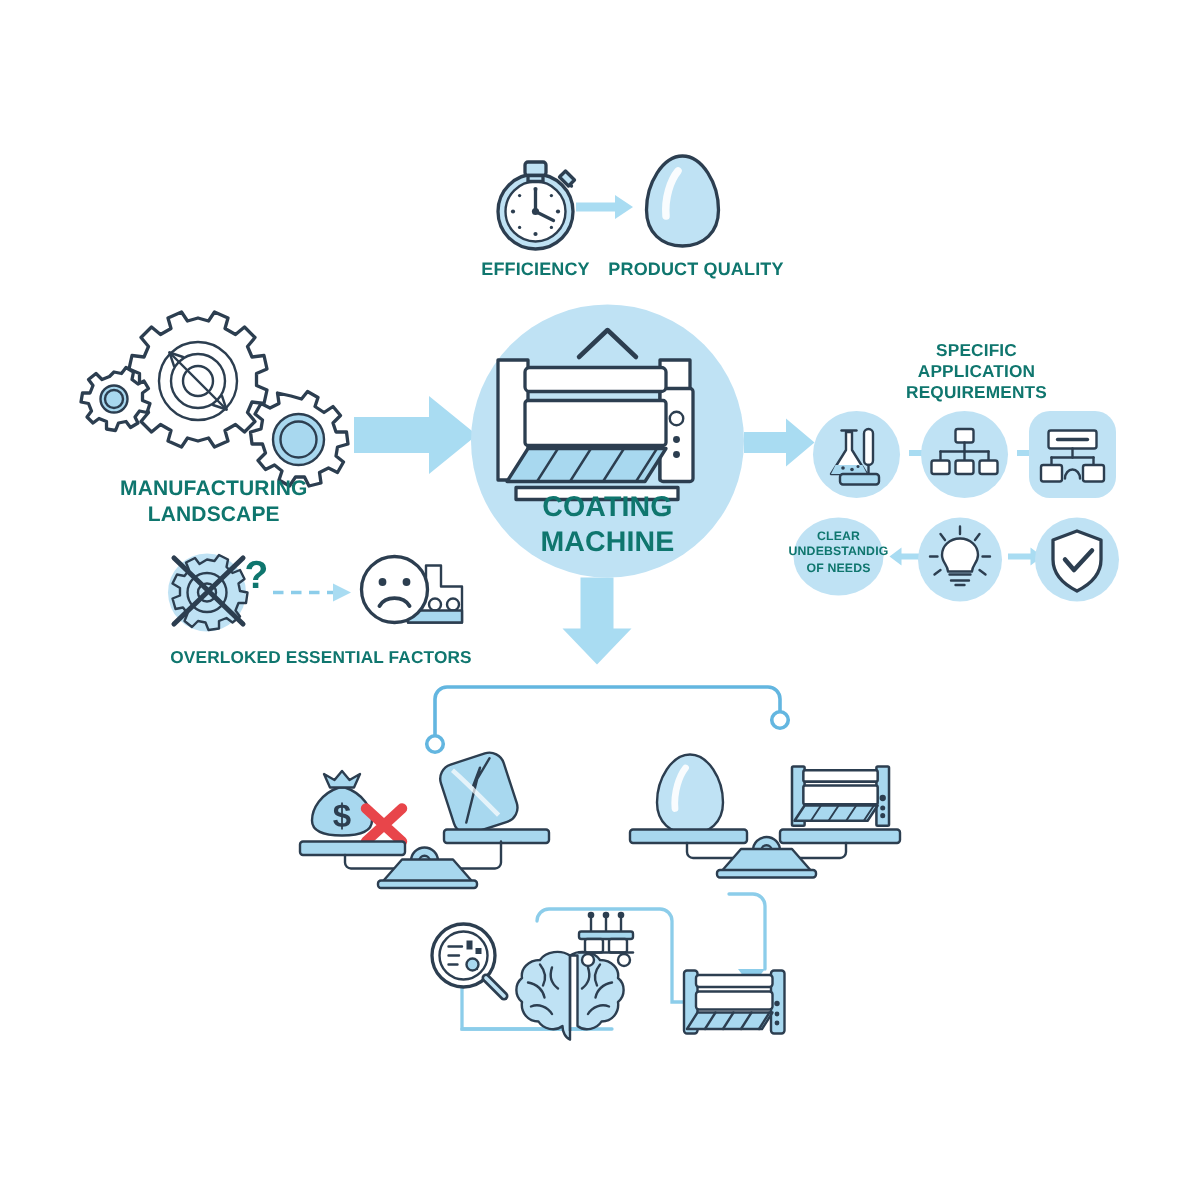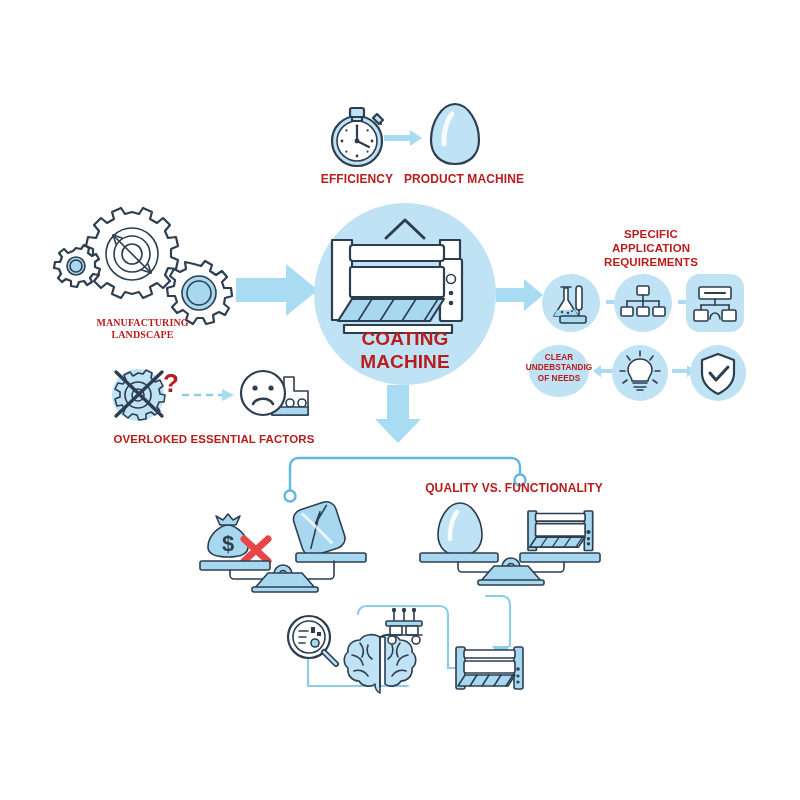--- a/index.html
+++ b/index.html
@@ -9,21 +9,21 @@
     font-family:"Liberation Sans","DejaVu Sans",sans-serif;
     color:#2c3e50;
     overflow:hidden;
     position:relative;
   }
   #canvas{position:relative;width:800px;height:800px;background:#fff;}
   .node{position:absolute;}
   .lbl{
     position:absolute;
     font-weight:bold;
-    color:#b91c1c;
+    color:#0f766e;
     text-align:center;
     letter-spacing:.1px;
     line-height:1.22;
     white-space:pre-line;
     user-select:none;
   }
   svg{display:block;overflow:visible;}
   .fill-lt{fill:#bfe2f4;}
   .fill-md{fill:#a8d8ef;}
   .fill-wh{fill:#ffffff;}
@@ -73,21 +73,21 @@
 
   <div class="node" style="left:424px;top:100px;">
     <svg width="62" height="68" viewBox="0 0 62 68">
       <path d="M31 4 C44 4 55 22 55 40 C55 55 45 64 31 64 C17 64 7 55 7 40 C7 22 18 4 31 4 Z" class="fill-lt"></path>
       <path d="M31 4 C44 4 55 22 55 40 C55 55 45 64 31 64 C17 64 7 55 7 40 C7 22 18 4 31 4 Z" class="stroke-dk"></path>
       <path d="M20 44 C19 32 23 20 28 14" style="stroke:#ffffff;stroke-width:5;fill:none;stroke-linecap:round;opacity:.9"></path>
     </svg>
   </div>
 
   <div class="lbl" style="left:302px;top:172px;width:110px;font-size:12px;">EFFICIENCY</div>
-  <div class="lbl" style="left:390px;top:172px;width:148px;font-size:12px;">PRODUCT MACHINE</div>
+  <div class="lbl" style="left:390px;top:172px;width:148px;font-size:12px;">PRODUCT QUALITY</div>
 
   <div class="node" style="left:54px;top:206px;">
     <svg width="180" height="120" viewBox="0 0 180 120">
 
       <g transform="translate(78,48)">
         <path d="M0,-42 L7,-40 L11,-46 L20,-42 L18,-35 L25,-31 L31,-36 L38,-29 L33,-23 L36,-16 L44,-17 L46,-8 L39,-5 L39,3 L46,6 L44,15 L36,14 L33,21 L38,27 L31,34 L25,29 L18,33 L20,40 L11,44 L7,38 L0,40 L-7,38 L-11,44 L-20,40 L-18,33 L-25,29 L-31,34 L-38,27 L-33,21 L-36,14 L-44,15 L-46,6 L-39,3 L-39,-5 L-46,-8 L-44,-17 L-36,-16 L-33,-23 L-38,-29 L-31,-36 L-25,-31 L-18,-35 L-20,-42 L-11,-46 L-7,-40 Z" class="stroke-dk" style="fill:#ffffff;"></path>
         <circle cx="0" cy="0" r="26" class="stroke-dk-thin"></circle>
         <circle cx="0" cy="0" r="18" class="stroke-dk-thin"></circle>
         <circle cx="0" cy="0" r="10" class="stroke-dk-thin"></circle>
         <path d="M-19 -19 L19 19" class="stroke-dk-thin"></path>
@@ -104,21 +104,21 @@
 
       <g transform="translate(140,88)">
         <path d="M0,-30 L7,-28 L11,-33 L18,-29 L16,-23 L22,-19 L28,-23 L33,-17 L28,-12 L30,-6 L37,-6 L38,2 L31,4 L30,10 L35,14 L31,21 L25,18 L19,21 L20,28 L12,30 L9,24 L3,24 L-1,30 L-8,26 L-6,20 L-11,16 L-17,19 L-22,13 L-17,8 L-19,2 L-26,2 L-27,-6 L-20,-8 L-19,-14 L-24,-18 L-20,-25 L-14,-22 L-8,-25 L-9,-32 Z" class="stroke-dk" style="fill:#ffffff;"></path>
         <circle cx="5" cy="-1" r="17" class="fill-md"></circle>
         <circle cx="5" cy="-1" r="17" class="stroke-dk-thin"></circle>
         <circle cx="5" cy="-1" r="12" class="stroke-dk-thin"></circle>
       </g>
     </svg>
   </div>
 
-  <div class="lbl" style="left:60px;top:317px;width:165px;font-size:10px;font-family:Liberation Serif, serif;">MANUFACTURING
+  <div class="lbl" style="left:60px;top:317px;width:165px;font-size:14px;">MANUFACTURING
 LANDSCAPE</div>
 
   <div class="node" style="left:236px;top:262px;">
     <svg width="84" height="56" viewBox="0 0 84 56">
       <path d="M0 16 h50 v-14 l32 26 -32 26 v-14 H0 z" class="arrow-lt"></path>
     </svg>
   </div>
 
   <div class="node" style="left:314px;top:203px;">
     <svg width="182" height="182" viewBox="0 0 182 182">
@@ -318,21 +318,20 @@
   <div class="lbl" style="left:104px;top:432px;width:220px;font-size:11.5px;">OVERLOKED ESSENTIAL FACTORS</div>
 
   <div class="node" style="left:280px;top:450px;">
     <svg width="250" height="50" viewBox="0 0 250 50">
       <path d="M10 42 V16 a8 8 0 0 1 8 -8 H232 a8 8 0 0 1 8 8 V26" class="conn"></path>
       <circle cx="10" cy="46" r="5.5" style="fill:#ffffff;stroke:#63b6e0;stroke-width:2.4;"></circle>
       <circle cx="240" cy="30" r="5.5" style="fill:#ffffff;stroke:#63b6e0;stroke-width:2.4;"></circle>
     </svg>
   </div>
 
-  <div class="lbl" style="left:424px;top:481px;width:180px;font-size:12px;">QUALITY VS. FUNCTIONALITY</div>
 
   <div class="node" style="left:196px;top:495px;">
     <svg width="180" height="90" viewBox="0 0 180 90">
 
       <path d="M30 30 c-12 4 -18 14 -18 22 c0 7 8 10 20 10 c12 0 20 -3 20 -10 c0 -8 -6 -18 -18 -22 z" class="fill-md"></path>
       <path d="M30 30 c-12 4 -18 14 -18 22 c0 7 8 10 20 10 c12 0 20 -3 20 -10 c0 -8 -6 -18 -18 -22 z" class="stroke-dk-thin"></path>
       <path d="M24 30 l-4 -9 l7 4 l5 -6 l5 6 l7 -4 l-4 9 z" class="fill-md"></path>
       <path d="M24 30 l-4 -9 l7 4 l5 -6 l5 6 l7 -4 l-4 9 z" class="stroke-dk-thin"></path>
       <text x="32" y="56" text-anchor="middle" style="font-family:'Liberation Sans',sans-serif;font-size:22px;font-weight:bold;fill:#2c3e50;">$</text>
 

